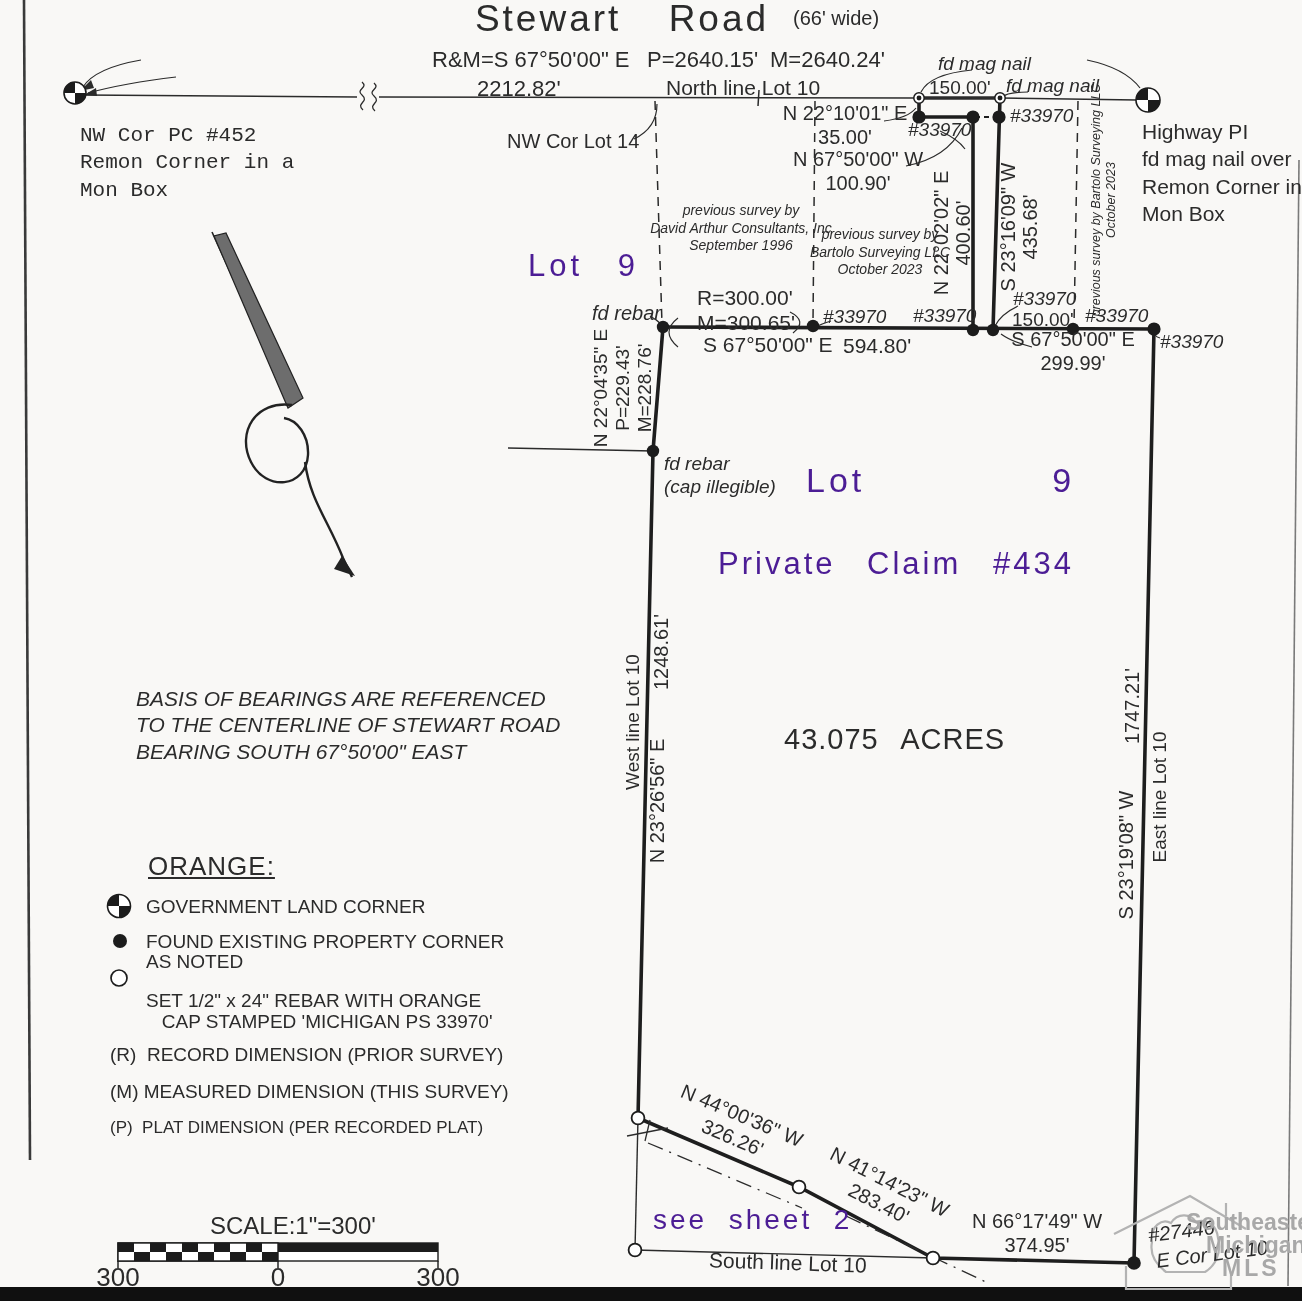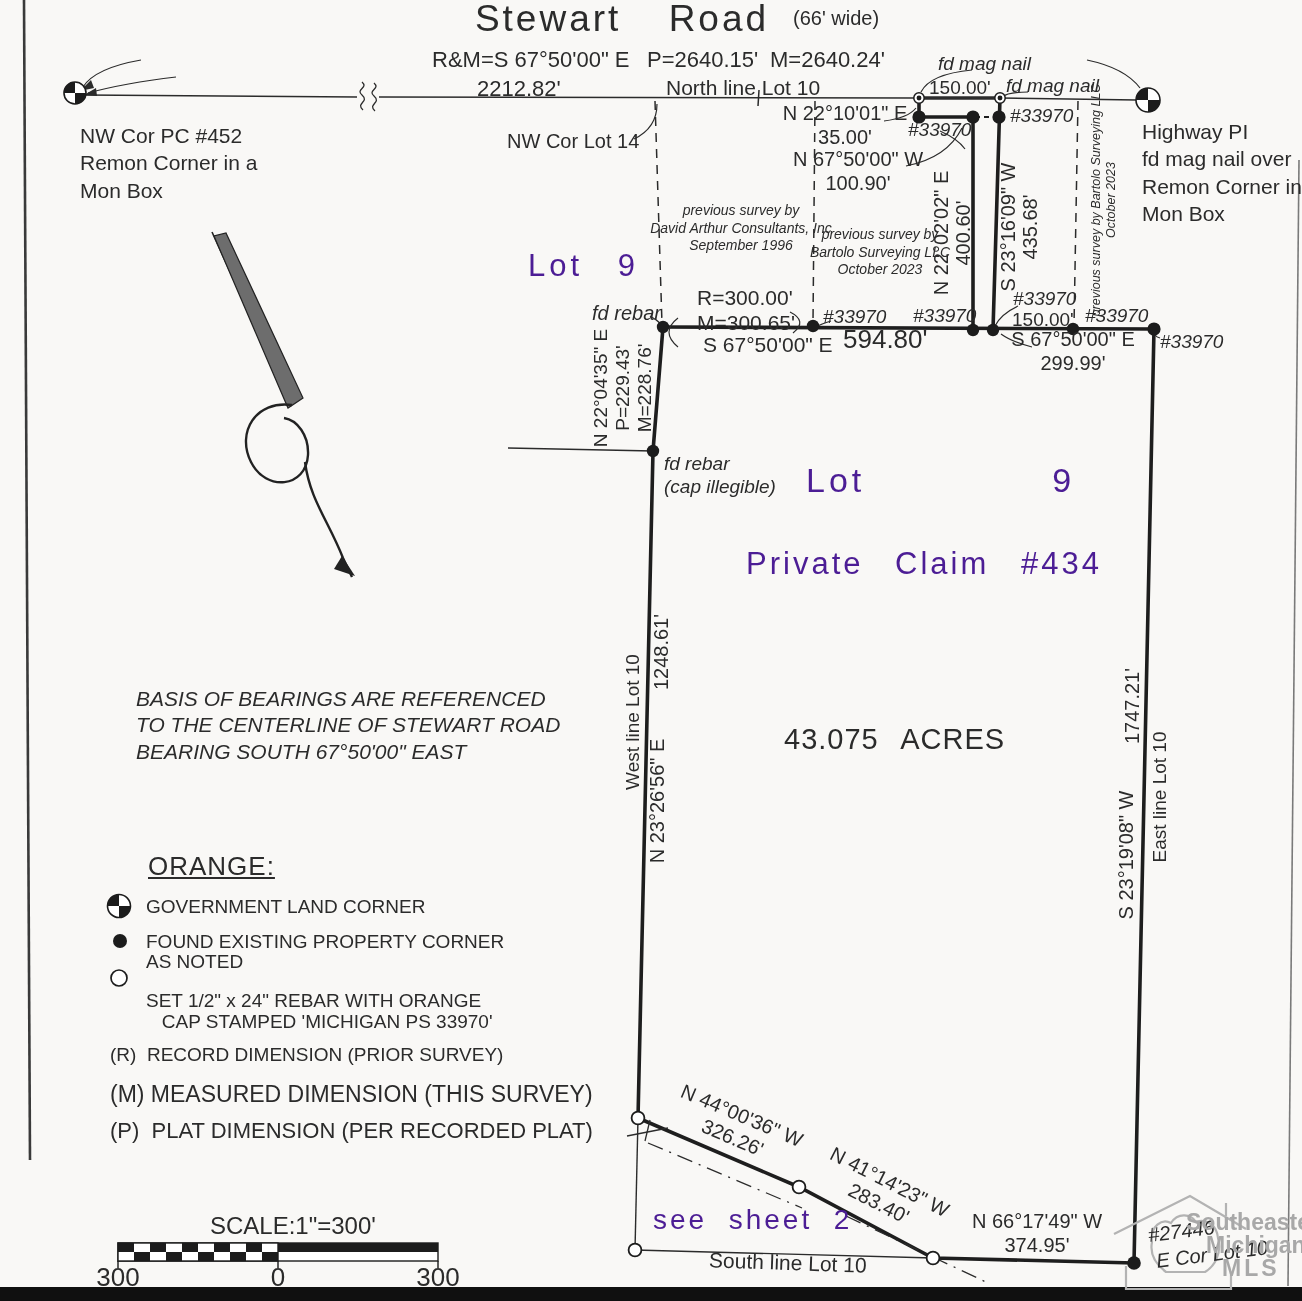--- a/index.html
+++ b/index.html
@@ -176,21 +176,21 @@
 <div class="lbl" style="left:793px;top:7px;font-size:20px;">(66' wide)</div>
 <div class="lbl" style="left:432px;top:47px;font-size:22px;">R&amp;M=S 67°50'00" E</div>
 <div class="lbl" style="left:647px;top:47px;font-size:22px;">P=2640.15'</div>
 <div class="lbl" style="left:770px;top:47px;font-size:22px;">M=2640.24'</div>
 <div class="lbl" style="left:477px;top:76px;font-size:22px;">2212.82'</div>
 <div class="lbl" style="left:666px;top:76px;font-size:21px;">North line Lot 10</div>
 <div class="lbl it" style="left:938px;top:53px;font-size:19px;">fd mag nail</div>
 <div class="lbl it" style="left:1006px;top:75px;font-size:19px;">fd mag nail</div>
 <div class="lbl" style="left:929px;top:77px;font-size:19px;">150.00'</div>
 
-<div class="lbl" style="left:80px;top:122px;font-size:21px;line-height:1.3;">NW Cor PC #452
+<div class="lbl" style="left:80px;top:122px;font-size:21px;line-height:1.3;font-family:Liberation Mono, monospace;">NW Cor PC #452
 Remon Corner in a
 Mon Box</div>
 <div class="lbl" style="left:1142px;top:118px;font-size:21px;line-height:1.3;">Highway PI
 fd mag nail over
 Remon Corner in
 Mon Box</div>
 <div class="lbl" style="left:507px;top:130px;font-size:20px;">NW Cor Lot 14</div>
 
 <div class="lbl ctr" style="left:845px;top:126px;font-size:20px;">N 22°10'01" E
 35.00'</div>
@@ -216,32 +216,32 @@
 Bartolo Surveying LLC
 October 2023</div>
 <div class="lbl it r90" style="left:1104px;top:200px;font-size:12.5px;line-height:1.2;">previous survey by Bartolo Surveying LLC
 October 2023</div>
 
 <div class="lbl dot" style="left:528px;top:248px;font-size:31px;letter-spacing:4px;word-spacing:22px;">Lot 9</div>
 <div class="lbl it" style="left:592px;top:302px;font-size:20px;">fd rebar</div>
 <div class="lbl" style="left:697px;top:285px;font-size:21px;line-height:1.2;">R=300.00'
 M=300.65'</div>
 <div class="lbl" style="left:703px;top:333px;font-size:21px;">S 67°50'00" E</div>
-<div class="lbl" style="left:843px;top:324px;font-size:26px;text-align:right;">594.80'</div>
+<div class="lbl" style="left:843px;top:334px;font-size:21px;text-align:right;">594.80'</div>
 <div class="lbl" style="left:1012px;top:309px;font-size:19px;">150.00'</div>
 <div class="lbl ctr" style="left:1073px;top:352px;font-size:20px;">S 67°50'00" E
 299.99'</div>
 <div class="lbl r90" style="left:623px;top:388px;font-size:19px;line-height:1.15;">N 22°04'35" E
 P=229.43'
 M=228.76'</div>
 
 <div class="lbl it" style="left:664px;top:452px;font-size:19px;line-height:1.22;">fd rebar
 (cap illegible)</div>
 <div class="lbl dot" style="left:806px;top:460px;font-size:34px;letter-spacing:4px;word-spacing:80px;">Lot  9</div>
-<div class="lbl dot" style="left:746px;top:546px;font-size:31px;letter-spacing:3px;word-spacing:20px;">Private Claim #434</div>
+<div class="lbl dot" style="left:718px;top:546px;font-size:31px;letter-spacing:3px;word-spacing:20px;">Private Claim #434</div>
 <div class="lbl" style="left:784px;top:722px;font-size:29px;letter-spacing:1px;word-spacing:14px;">43.075 ACRES</div>
 
 <div class="lbl r90" style="left:662px;top:652px;font-size:20px;">1248.61'</div>
 <div class="lbl r90" style="left:633px;top:722px;font-size:19px;">West line Lot 10</div>
 <div class="lbl r90" style="left:658px;top:801px;font-size:20px;">N 23°26'56" E</div>
 
 <div class="lbl r90" style="left:1133px;top:706px;font-size:20px;">1747.21'</div>
 <div class="lbl r90" style="left:1127px;top:855px;font-size:20px;">S 23°19'08" W</div>
 <div class="lbl r90" style="left:1160px;top:797px;font-size:19px;">East line Lot 10</div>
 
@@ -249,22 +249,22 @@
 TO THE CENTERLINE OF STEWART ROAD
 BEARING SOUTH 67°50'00" EAST</div>
 
 <div class="lbl ul" style="left:148px;top:851px;font-size:26px;letter-spacing:1px;">ORANGE:</div>
 <div class="lbl" style="left:146px;top:896px;font-size:19px;">GOVERNMENT LAND CORNER</div>
 <div class="lbl" style="left:146px;top:932px;font-size:19px;line-height:1.05;">FOUND EXISTING PROPERTY CORNER
 AS NOTED</div>
 <div class="lbl" style="left:146px;top:991px;font-size:19px;line-height:1.1;">SET 1/2" x 24" REBAR WITH ORANGE
 &nbsp;&nbsp;&nbsp;CAP STAMPED 'MICHIGAN PS 33970'</div>
 <div class="lbl" style="left:110px;top:1044px;font-size:19px;">(R)&nbsp;&nbsp;RECORD DIMENSION (PRIOR SURVEY)</div>
-<div class="lbl" style="left:110px;top:1081px;font-size:23px;">(M)&nbsp;MEASURED DIMENSION (THIS SURVEY)</div>
-<div class="lbl" style="left:110px;top:1118px;font-size:22px;">(P)&nbsp;&nbsp;PLAT DIMENSION (PER RECORDED PLAT)</div>
+<div class="lbl" style="left:110px;top:1081px;font-size:19px;">(M)&nbsp;MEASURED DIMENSION (THIS SURVEY)</div>
+<div class="lbl" style="left:110px;top:1118px;font-size:17px;">(P)&nbsp;&nbsp;PLAT DIMENSION (PER RECORDED PLAT)</div>
 
 <div class="lbl ctr" style="left:737px;top:1127px;font-size:20px;transform:translate(-50%,-50%) rotate(23deg);">N 44°00'36" W
 326.26'</div>
 <div class="lbl ctr" style="left:884px;top:1193px;font-size:20px;transform:translate(-50%,-50%) rotate(27deg);">N 41°14'23" W
 283.40'</div>
 <div class="lbl ctr" style="left:1037px;top:1234px;font-size:20px;">N 66°17'49" W
 374.95'</div>
 <div class="lbl dot" style="left:653px;top:1203px;font-size:28px;letter-spacing:3px;">see  sheet  2</div>
 <div class="lbl" style="left:709px;top:1251px;font-size:21px;transform:rotate(2deg);">South line Lot 10</div>
 <div class="lbl it" style="left:1148px;top:1220px;font-size:20px;transform:rotate(-7deg);z-index:2;">#27446</div>

